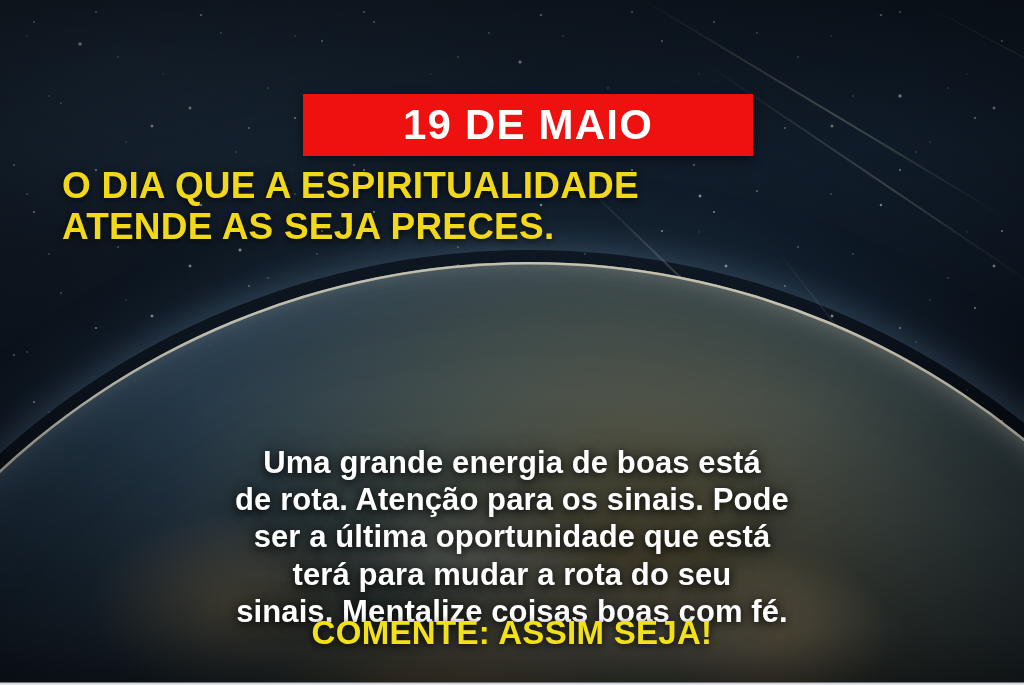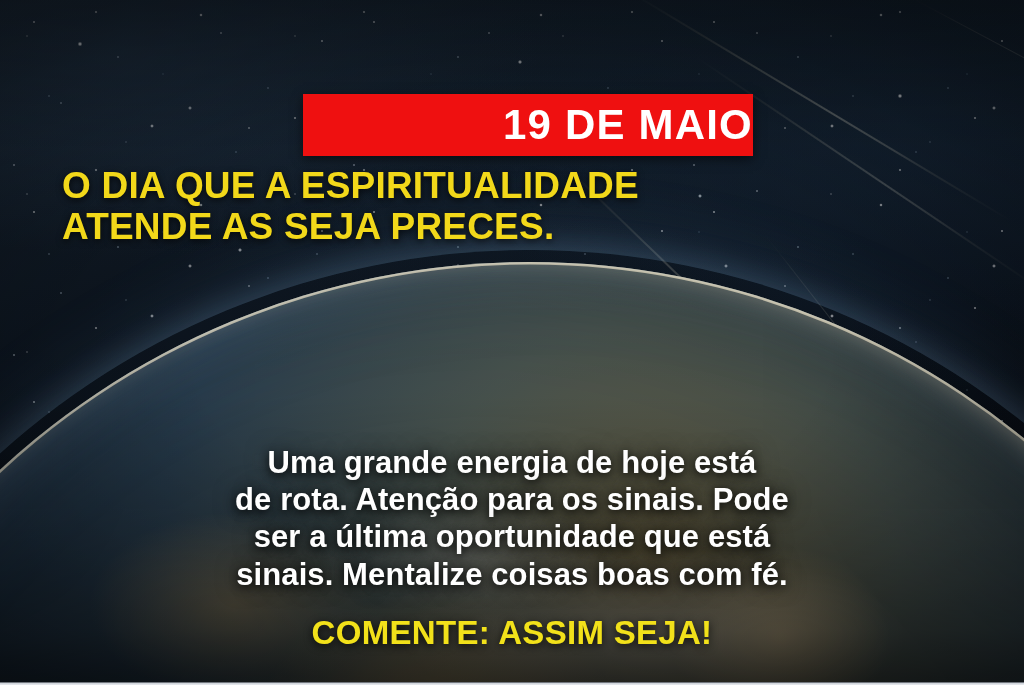--- a/index.html
+++ b/index.html
@@ -182,21 +182,21 @@
   }
 
   
   .content{position:absolute;inset:0;}
 
   .date-banner{
     position:absolute;
     left:303px;top:94px;
     width:450px;height:62px;
     background:#ef1010;
-    display:flex;align-items:center;justify-content:flex-end;
+    display:flex;align-items:center;justify-content:center;
     box-shadow:0 3px 10px rgba(0,0,0,.55);
   }
   .date-banner .label{
     color:#ffffff;
     font-size:42px;
     font-weight:bold;
     letter-spacing:1.2px;
     line-height:1;
     white-space:nowrap;
   }
@@ -274,23 +274,24 @@
     <div class="date-banner">
       <span class="label">19 DE MAIO</span>
     </div>
 
     <div class="headline">
       <span class="l1">O DIA QUE A ESPIRITUALIDADE</span>
       <span class="l2">ATENDE AS SEJA PRECES.</span>
     </div>
 
     <div class="body-copy">
-      <span>Uma grande energia de hoje está</span>
+      <span>Uma grande energia de boas está</span>
       <span>de rota. Atenção para os sinais. Pode</span>
       <span>ser a última oportunidade que está</span>
+      <span>terá para mudar a rota do seu</span>
       <span>sinais. Mentalize coisas boas com fé.</span>
     </div>
 
     <div class="cta">COMENTE: ASSIM SEJA!</div>
 
   </div>
 
   <div class="bottom-strip"></div>
 </div>
 

